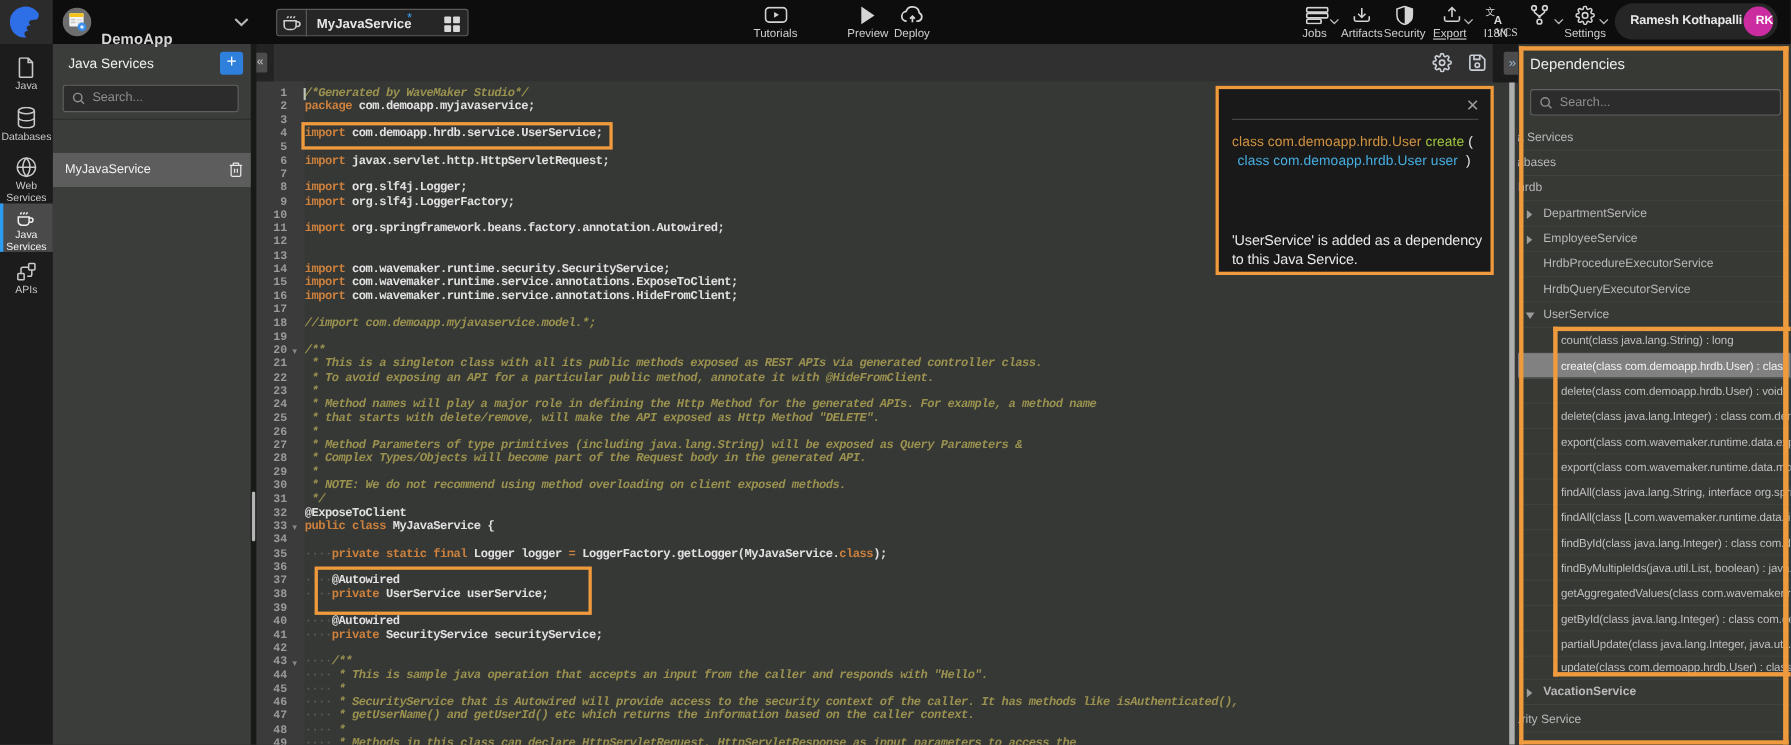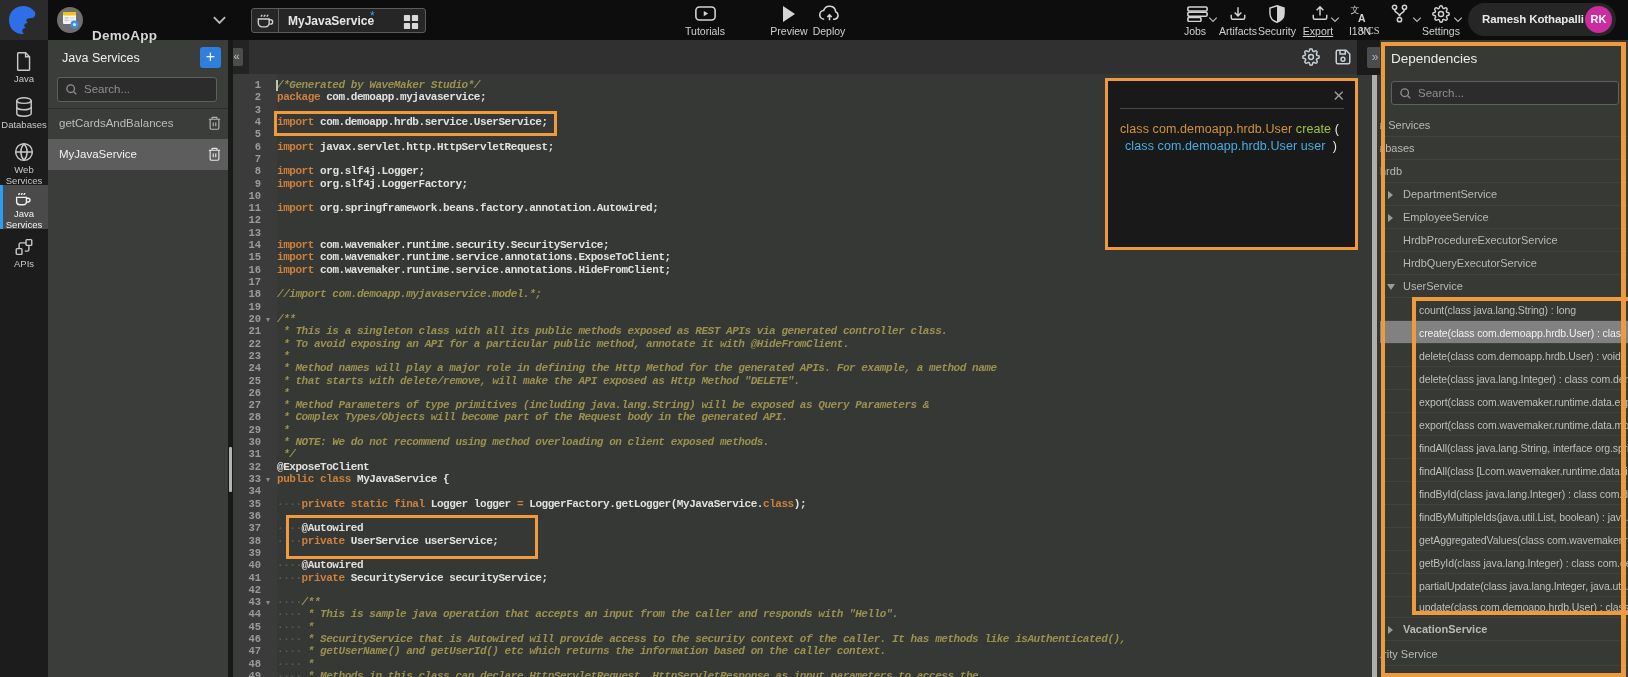--- a/index.html
+++ b/index.html
@@ -11,21 +11,21 @@
 #topbar { position:absolute; left:0; top:0; width:1628px; height:40px; background:#0d0d0d; }
 #logoTile { position:absolute; left:0; top:0; width:48px; height:40px; background:#2b2b2b; }
 #appIcon { position:absolute; left:57px; top:7px; width:26px; height:26px; border-radius:50%; background:#6e6e6e; }
 #appName { position:absolute; left:92px; top:28px; font-size:13.5px; color:#d6d6d6; font-weight:bold; letter-spacing:.2px; }
 .chev { stroke:#b9b9b9; stroke-width:2; fill:none; }
 .toplabel { position:absolute; font-size:10.5px; color:#cfcfcf; text-align:center; }
 .topicon { position:absolute; }
 
 #userPill { position:absolute; left:1468px; top:3px; width:148px; height:33px; border-radius:17px; background:#262626; }
 #userName { position:absolute; left:1482px; top:13px; font-size:11.5px; font-weight:bold; color:#e8e8e8; letter-spacing:-0.1px; }
-#rkAvatar { position:absolute; left:1585px; top:6px; width:27px; height:27px; border-radius:50%; background:#cb2da0; color:#fff; font-size:11px; font-weight:bold; text-align:center; line-height:27px; }
+#rkAvatar { position:absolute; left:1585px; top:6px; width:27px; height:27px; border-radius:50%; background:#cb2da0; color:#fff; font-size:11px; font-weight:bold; text-align:right; line-height:27px; }
 
 
 #tabBox { position:absolute; left:251px; top:8px; width:175px; height:25px; background:#262626; border:1px solid #5c5c5c; border-radius:3px; }
 #tabDivider { position:absolute; left:278px; top:8px; width:1px; height:25px; background:#5c5c5c; }
 #tabName { position:absolute; left:288px; top:14px; font-size:12px; color:#e6e6e6; font-weight:bold; }
 #tabStar { position:absolute; left:370px; top:9px; font-size:12px; color:#3ba0f2; }
 
 
 #rail { position:absolute; left:0; top:40px; width:48px; height:637px; background:#1c1c1c; }
 .railItem { position:absolute; left:0; width:48px; text-align:center; color:#c9c9c9; font-size:9.5px; line-height:11px; }
@@ -214,27 +214,20 @@
     <div id="lpHead">Java Services</div>
     <div id="lpPlus">+</div>
     <div class="searchBox" id="lpSearch">
         <span class="searchTxt">Search...</span>
       <svg style="position:absolute;left:7px;top:5px;" width="13" height="13" viewBox="0 0 24 24" fill="none" stroke="#8f8f8f" stroke-width="2.4">
           <circle cx="10.5" cy="10.5" r="7"></circle>
           <path d="M21 21l-5-5"></path>
         </svg>
     </div>
     <div id="lpSep"></div>
-    <div class="lpRow" style="top:68px;">
-        <span class="lpRowTxt">getCardsAndBalances</span>
-      <svg class="trash" width="15" height="16" viewBox="0 0 24 24" fill="none" stroke="#b5b5b5" stroke-width="1.8">
-          <path d="M3 6h18M8 6V4a1 1 0 0 1 1-1h6a1 1 0 0 1 1 1v2m3 0v14a2 2 0 0 1-2 2H7a2 2 0 0 1-2-2V6"></path>
-          <path d="M10 11v6M14 11v6"></path>
-        </svg>
-    </div>
     <div class="lpRow" style="top:99px; background:#5d5d5d;">
         <span class="lpRowTxt" style="color:#f2f2f2;">MyJavaService</span>
       <svg class="trash" width="15" height="16" viewBox="0 0 24 24" fill="none" stroke="#e8e8e8" stroke-width="1.8">
           <path d="M3 6h18M8 6V4a1 1 0 0 1 1-1h6a1 1 0 0 1 1 1v2m3 0v14a2 2 0 0 1-2 2H7a2 2 0 0 1-2-2V6"></path>
           <path d="M10 11v6M14 11v6"></path>
         </svg>
     </div>
   </div>
 
   <div id="rail">
@@ -380,20 +373,21 @@
   </div>
 
   <div class="abs" style="left:228px; top:40px; width:5px; height:637px; background:#181a18;"></div>
   <div class="abs" style="left:229px; top:447px; width:3px; height:45px; background:#b5b5b5; border-radius:1px;"></div>
 
   <div id="popup">
     <div id="popClose">✕</div>
     <div id="popSep"></div>
     <div class="popCode" style="top:41px;"><span style="color:#d2933e;">class com.demoapp.hrdb.User</span> <span style="color:#a0c43e;">create</span> <span style="color:#e8e8e8;">(</span></div>
     <div class="popCode" style="top:58px; left:17px;"><span style="color:#46aee2;">class com.demoapp.hrdb.User user</span> <span style="color:#e8e8e8;">&nbsp;)</span></div>
+    <div id="popMsg">'UserService' is added as a dependency<br>to this Java Service.</div>
   </div>
 
   <div id="rpanel">
     <div id="rpHead">Dependencies</div>
     <div class="searchBox" id="rpSearch">
         <span class="searchTxt">Search...</span>
       <svg style="position:absolute;left:7px;top:5px;" width="13" height="13" viewBox="0 0 24 24" fill="none" stroke="#8f8f8f" stroke-width="2.4">
           <circle cx="10.5" cy="10.5" r="7"></circle>
           <path d="M21 21l-5-5"></path>
         </svg>

